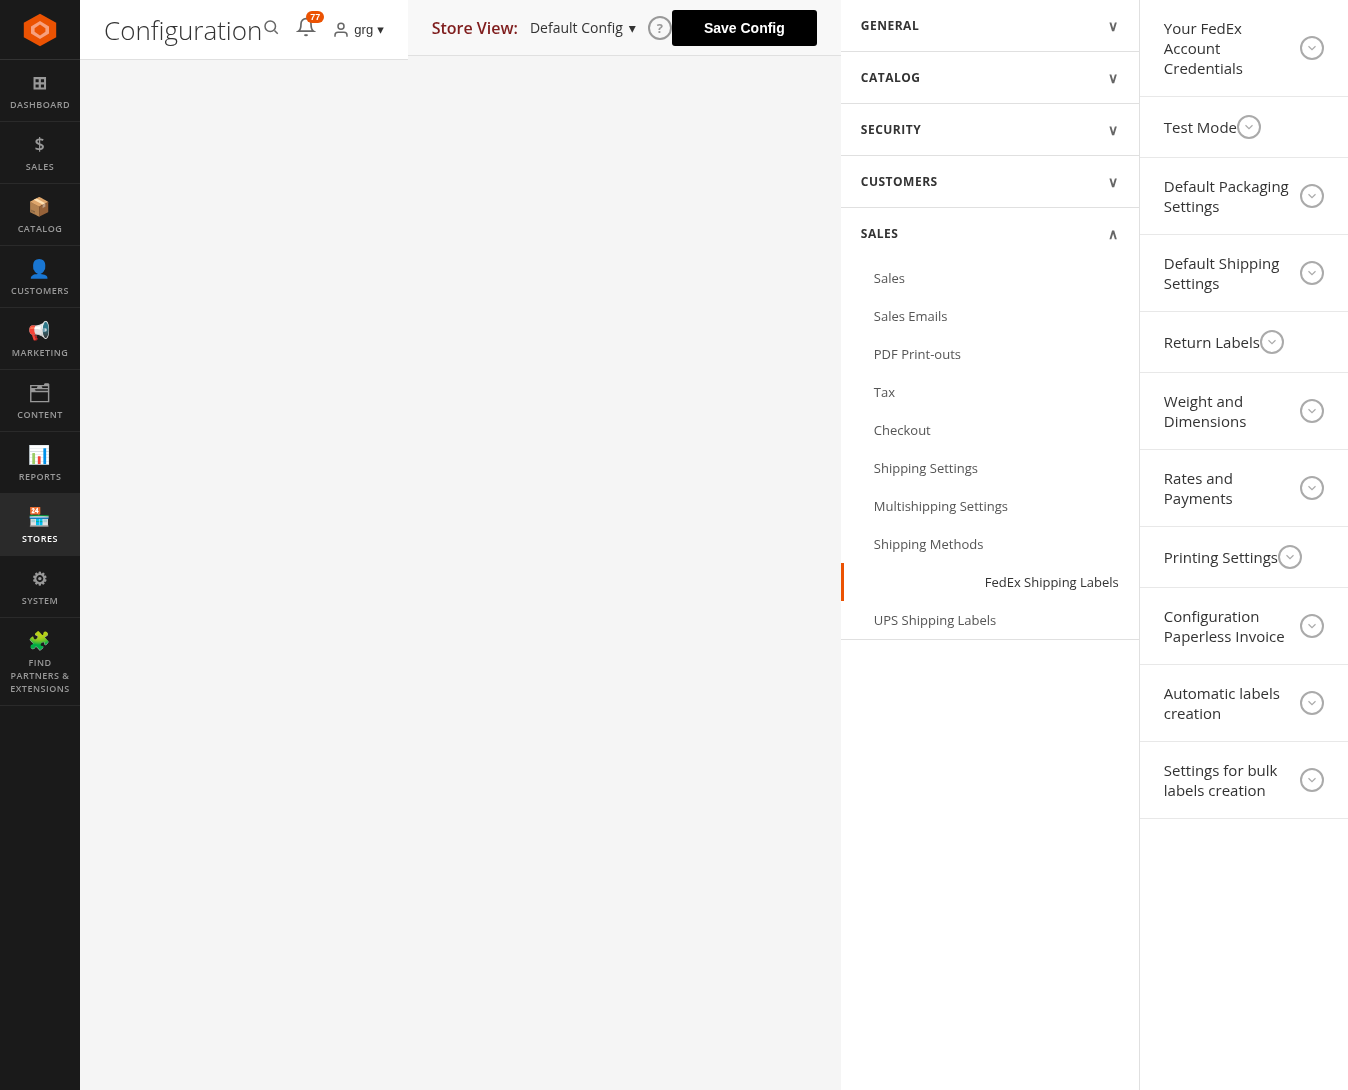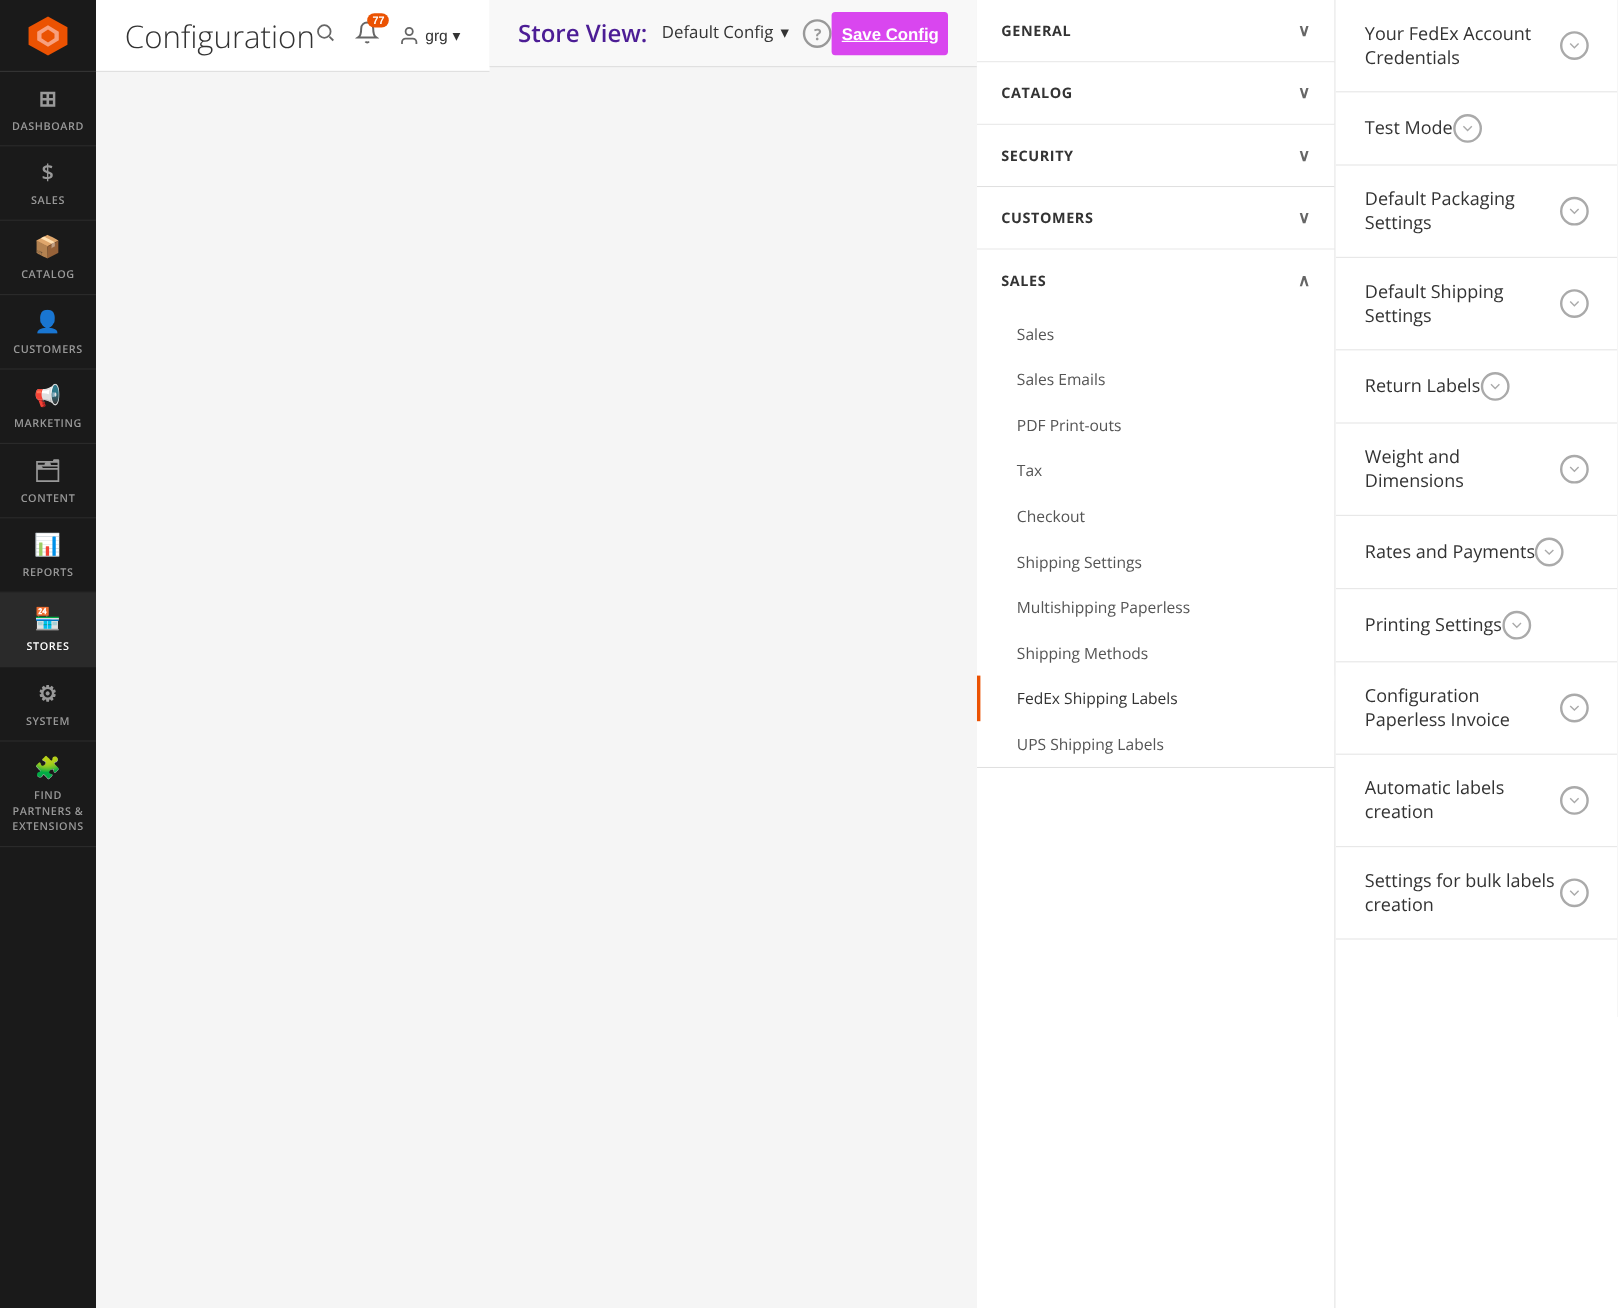--- a/index.html
+++ b/index.html
@@ -120,22 +120,22 @@
       align-items: center;
       justify-content: space-between;
       flex-shrink: 0;
     }
     .store-view-section {
       display: flex;
       align-items: center;
       gap: 12px;
     }
     .store-view-label {
-      font-size: 20px;
-      color: #4c1d95;
+      font-size: 16px;
+      color: #7f1d1d;
       font-weight: 600;
     }
     .store-view-select {
       display: flex;
       align-items: center;
       gap: 6px;
       cursor: pointer;
       font-size: 14px;
       color: #333;
     }
@@ -146,29 +146,28 @@
       border-radius: 50%;
       display: flex;
       align-items: center;
       justify-content: center;
       font-size: 13px;
       color: #999;
       cursor: pointer;
       font-weight: 700;
     }
     .save-config-btn {
-      background: #d946ef;
+      background: #000000;
       color: #fff;
       border: none;
-      padding: 10px 8px;
+      padding: 10px 32px;
       font-size: 14px;
       font-weight: 600;
       cursor: pointer;
       border-radius: 3px;
-      text-decoration: underline;
     }
 
     
     .content-area {
       flex: 1;
       display: flex;
       overflow: hidden;
     }
 
     
@@ -203,20 +202,21 @@
       padding: 10px 20px 10px 30px;
       font-size: 13px;
       color: #555;
       cursor: pointer;
       border-left: 3px solid transparent;
     }
     .sidebar-sub-item.active {
       border-left: 3px solid #eb5202;
       color: #333;
       background: #fff;
+      text-align: right;
     }
 
     
     .main-panel {
       flex: 1;
       overflow-y: auto;
       padding: 0;
       background: #fff;
     }
 
@@ -375,21 +375,21 @@
             <span>SALES</span>
     <span class="chevron">∧</span>
           </div>
           <div class="sidebar-sub-items">
             <div class="sidebar-sub-item">Sales</div>
             <div class="sidebar-sub-item">Sales Emails</div>
             <div class="sidebar-sub-item">PDF Print-outs</div>
             <div class="sidebar-sub-item">Tax</div>
             <div class="sidebar-sub-item">Checkout</div>
             <div class="sidebar-sub-item">Shipping Settings</div>
-            <div class="sidebar-sub-item">Multishipping Paperless</div>
+            <div class="sidebar-sub-item">Multishipping Settings</div>
             <div class="sidebar-sub-item">Shipping Methods</div>
             <div class="sidebar-sub-item active">FedEx Shipping Labels</div>
             <div class="sidebar-sub-item">UPS Shipping Labels</div>
           </div>
         </div>
       </div>
 
     <div class="main-panel" id="main-panel-container">
     <div class="config-section">
           <span class="config-section-title">Your FedEx Account Credentials</span>

